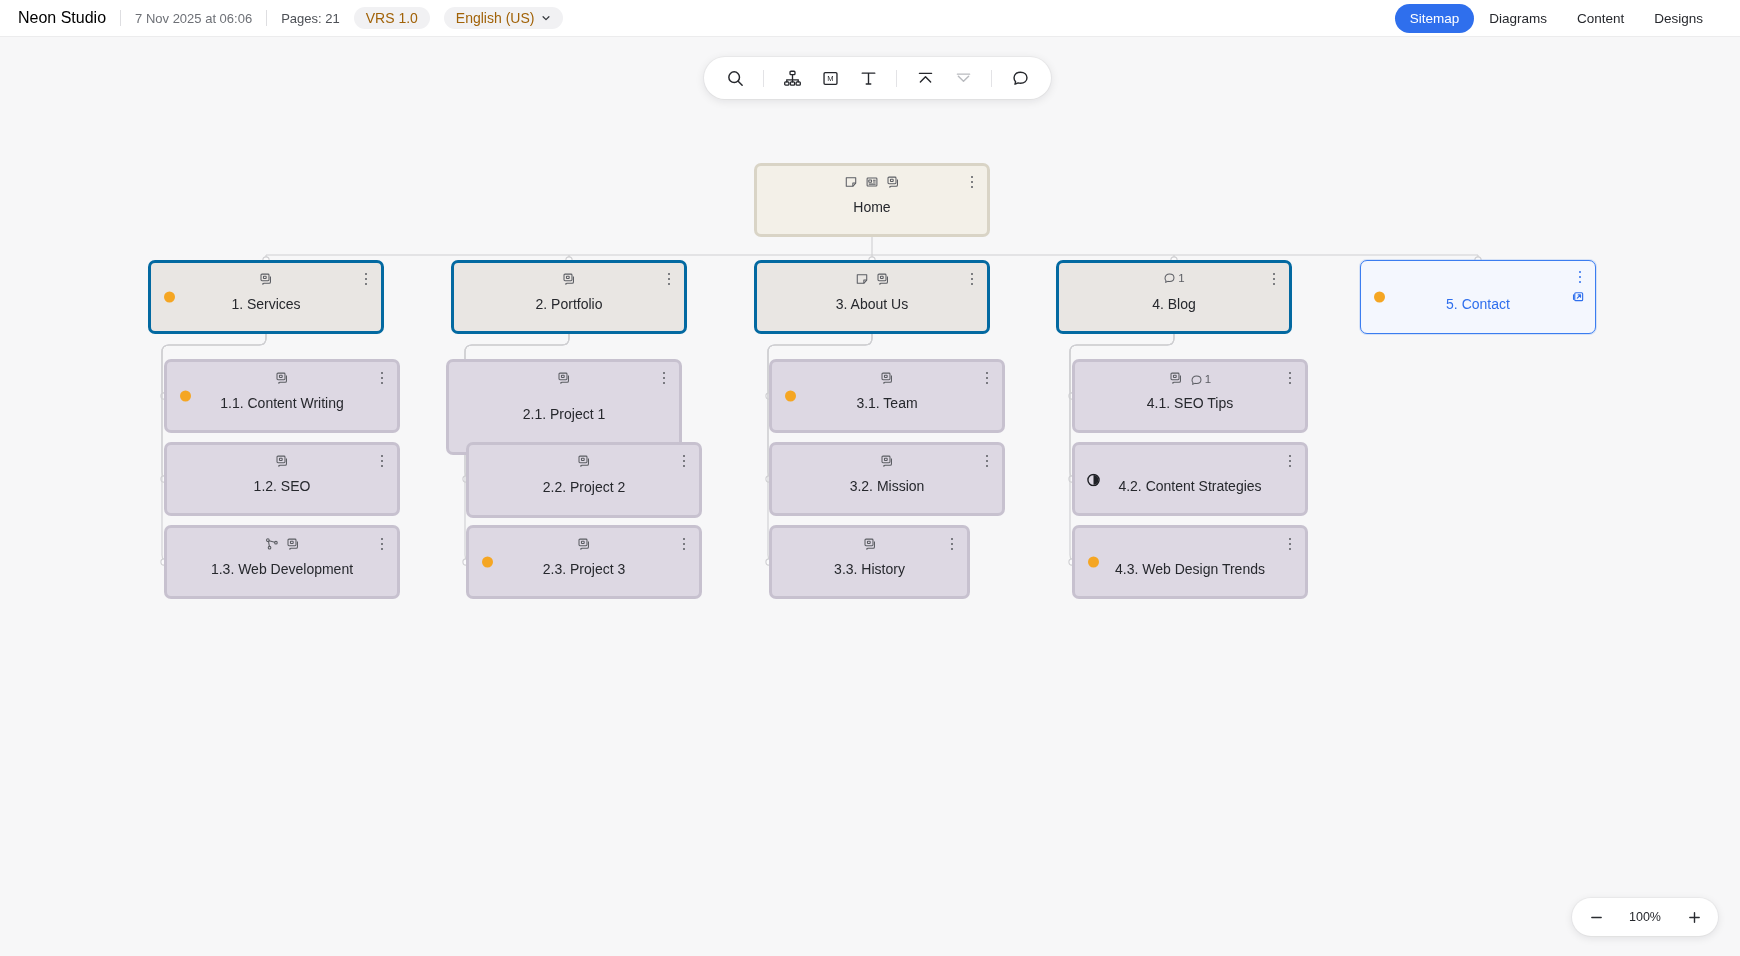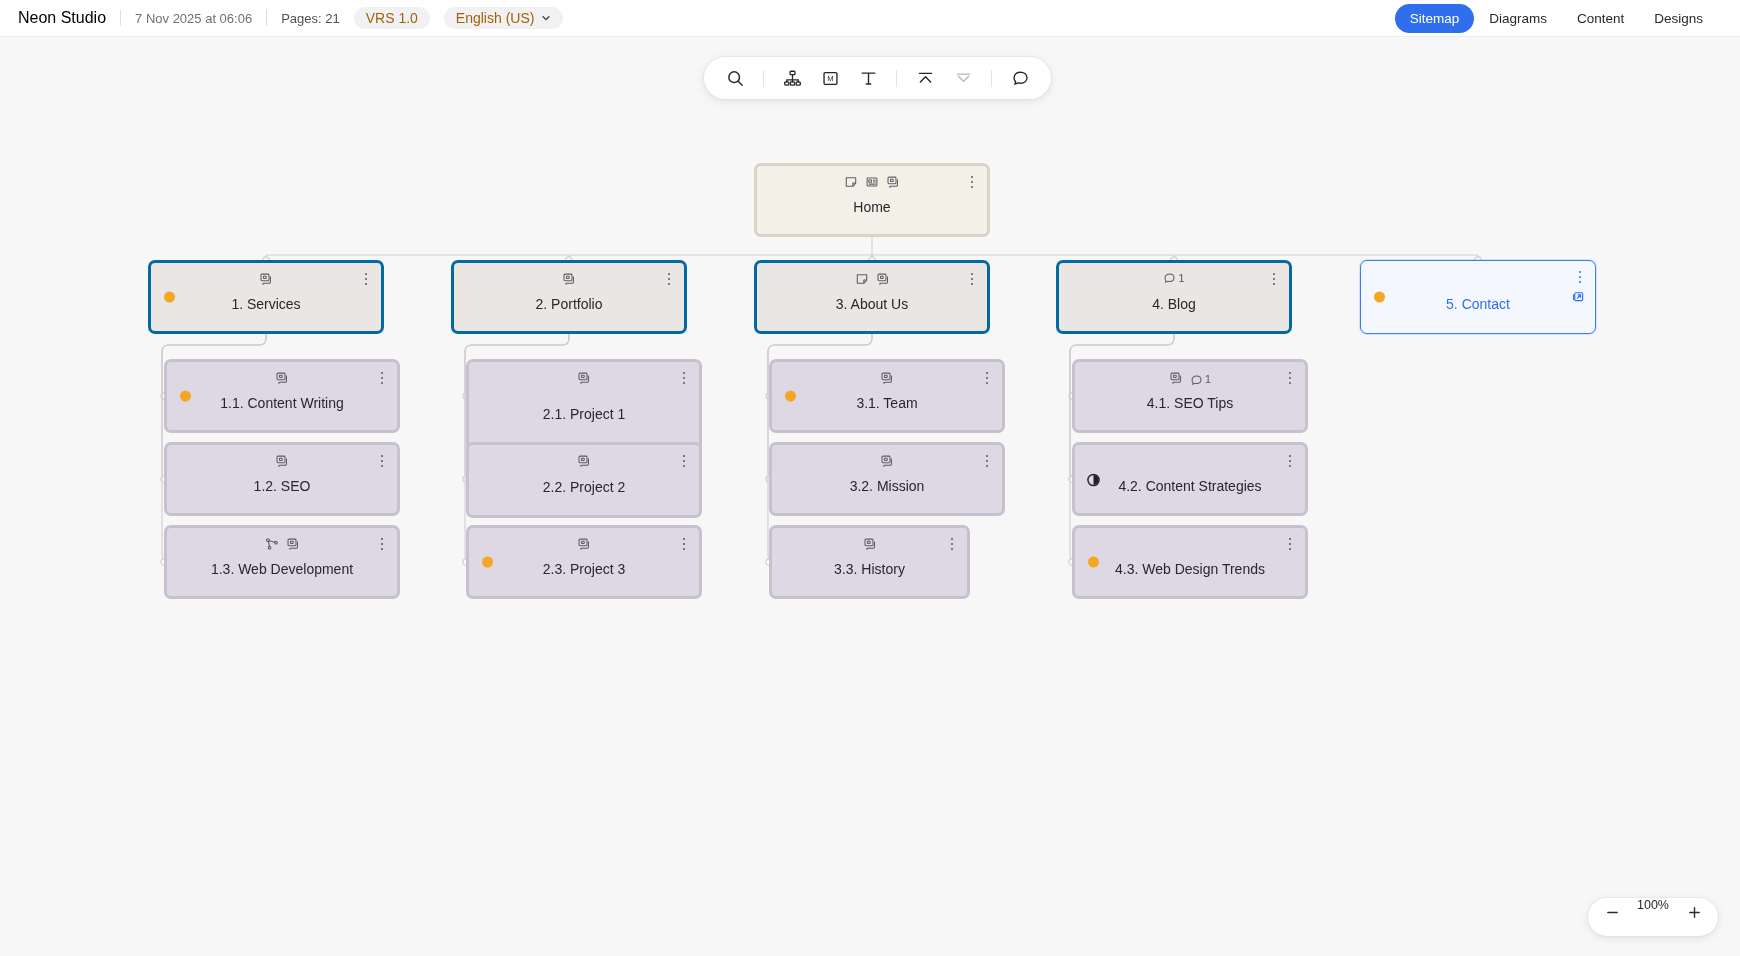--- a/index.html
+++ b/index.html
@@ -105,21 +105,21 @@
   .open-ico {
     position: absolute; right: 10px; top: 50%; transform: translateY(-50%);
     color: #2f6fed; display: flex;
   }
 
   
   .zoomctl {
     position: absolute; right: 22px; bottom: 20px;
     height: 38px; background: #ffffff; border-radius: 19px;
     box-shadow: 0 2px 9px rgba(20,22,30,.10), 0 0 0 1px rgba(20,22,30,.03);
-    display: flex; align-items: flex-start; gap: 6px; padding: 0 10px;
+    display: flex; align-items: center; gap: 14px; padding: 0 10px;
   }
   .zb { width: 28px; height: 28px; display: flex; align-items: center; justify-content: center; color: #2a2c31; }
   .zlvl { font-size: 12.5px; color: #26282d; min-width: 42px; text-align: center; }
 </style>
 </head>
 <body>
 
 <div class="header">
   <div>Neon Studio</div>
   <div class="hdr-sep"></div>
@@ -387,21 +387,21 @@
               <path d="M5.6 12.8 4.3 14v-1.2"></path>
             </svg></span>
         </div>
         <div class="node-label">1.3. Web Development</div>
         <div class="kebab">
           <i></i>
           <i></i>
           <i></i>
         </div>
       </div>
-      <div class="node lvl2" style="left: 466px; top: 322px; width: 236px; height: 96px;">
+      <div class="node lvl2" style="left: 446px; top: 322px; width: 236px; height: 96px;">
         <div class="node-icons">
           <span><svg width="14" height="14" viewBox="0 0 16 16" fill="none" stroke="currentColor" stroke-width="1.2" stroke-linejoin="round">
               <rect x="2.3" y="2.4" width="9.1" height="7.6" rx="1.1"></rect>
               <rect x="5.1" y="4.8" width="3.1" height="2.6" rx=".5"></rect>
               <path d="M13.1 5.2v6.1a1.5 1.5 0 0 1-1.5 1.5H5.4"></path>
               <path d="M5.6 12.8 4.3 14v-1.2"></path>
             </svg></span>
         </div>
         <div class="node-label">2.1. Project 1</div>
         <div class="kebab">

